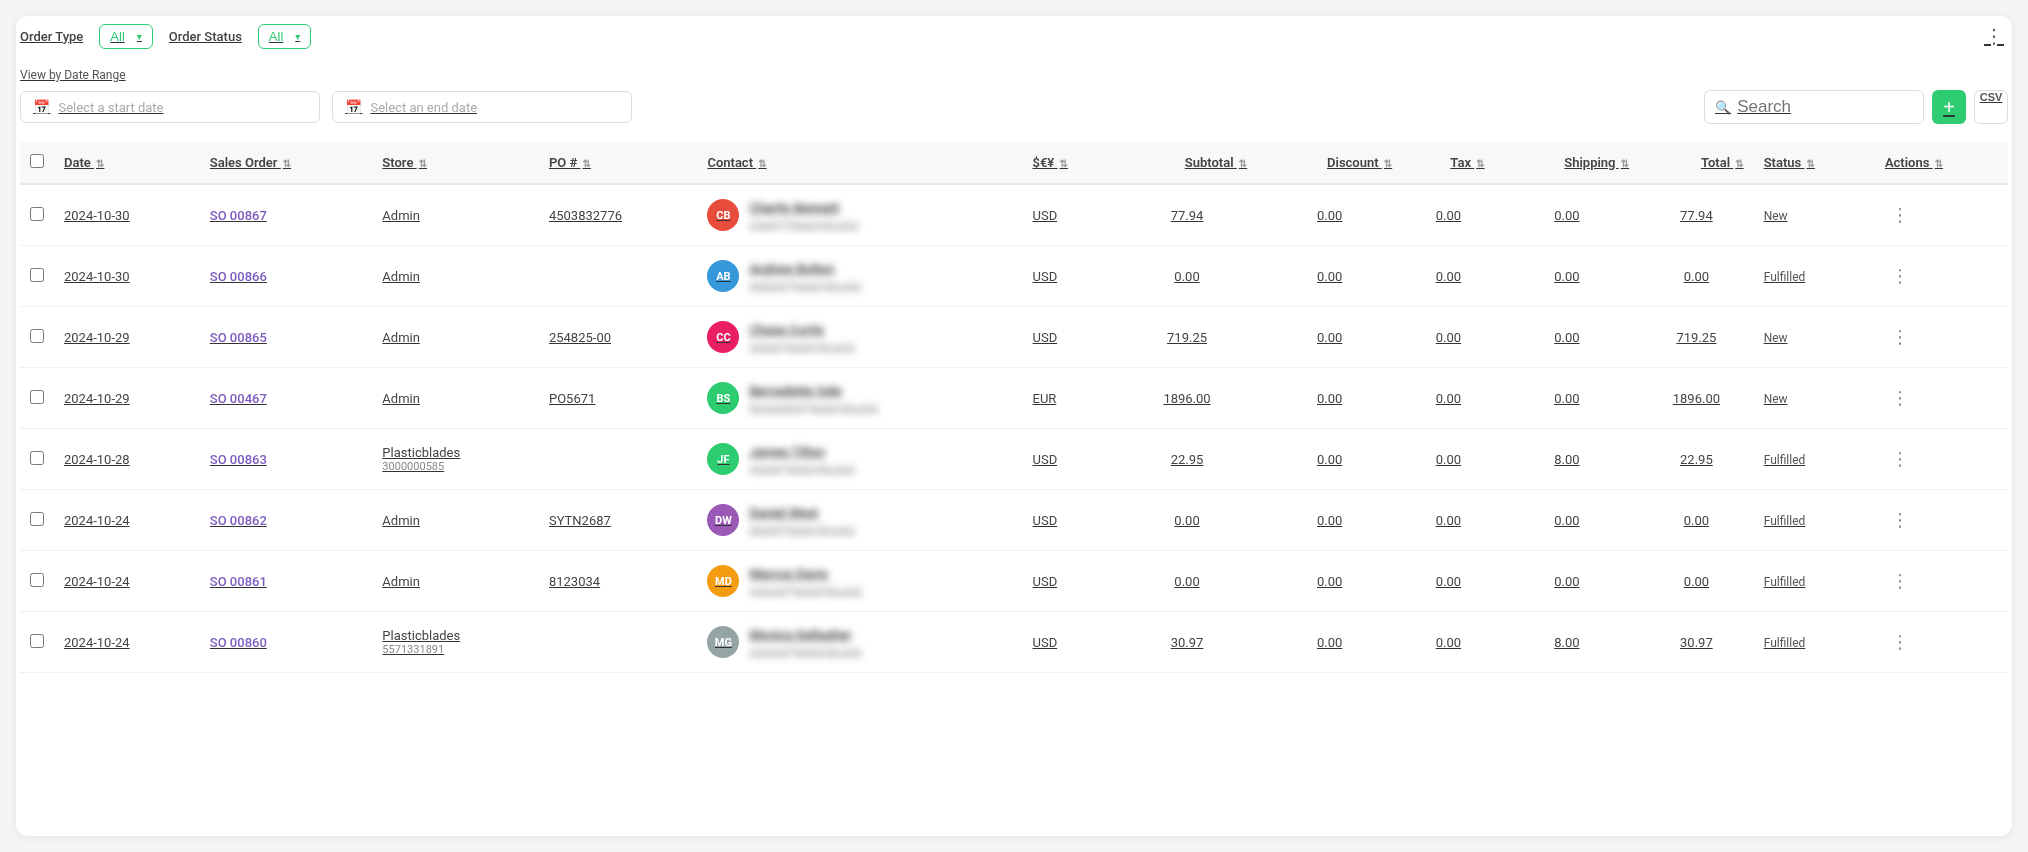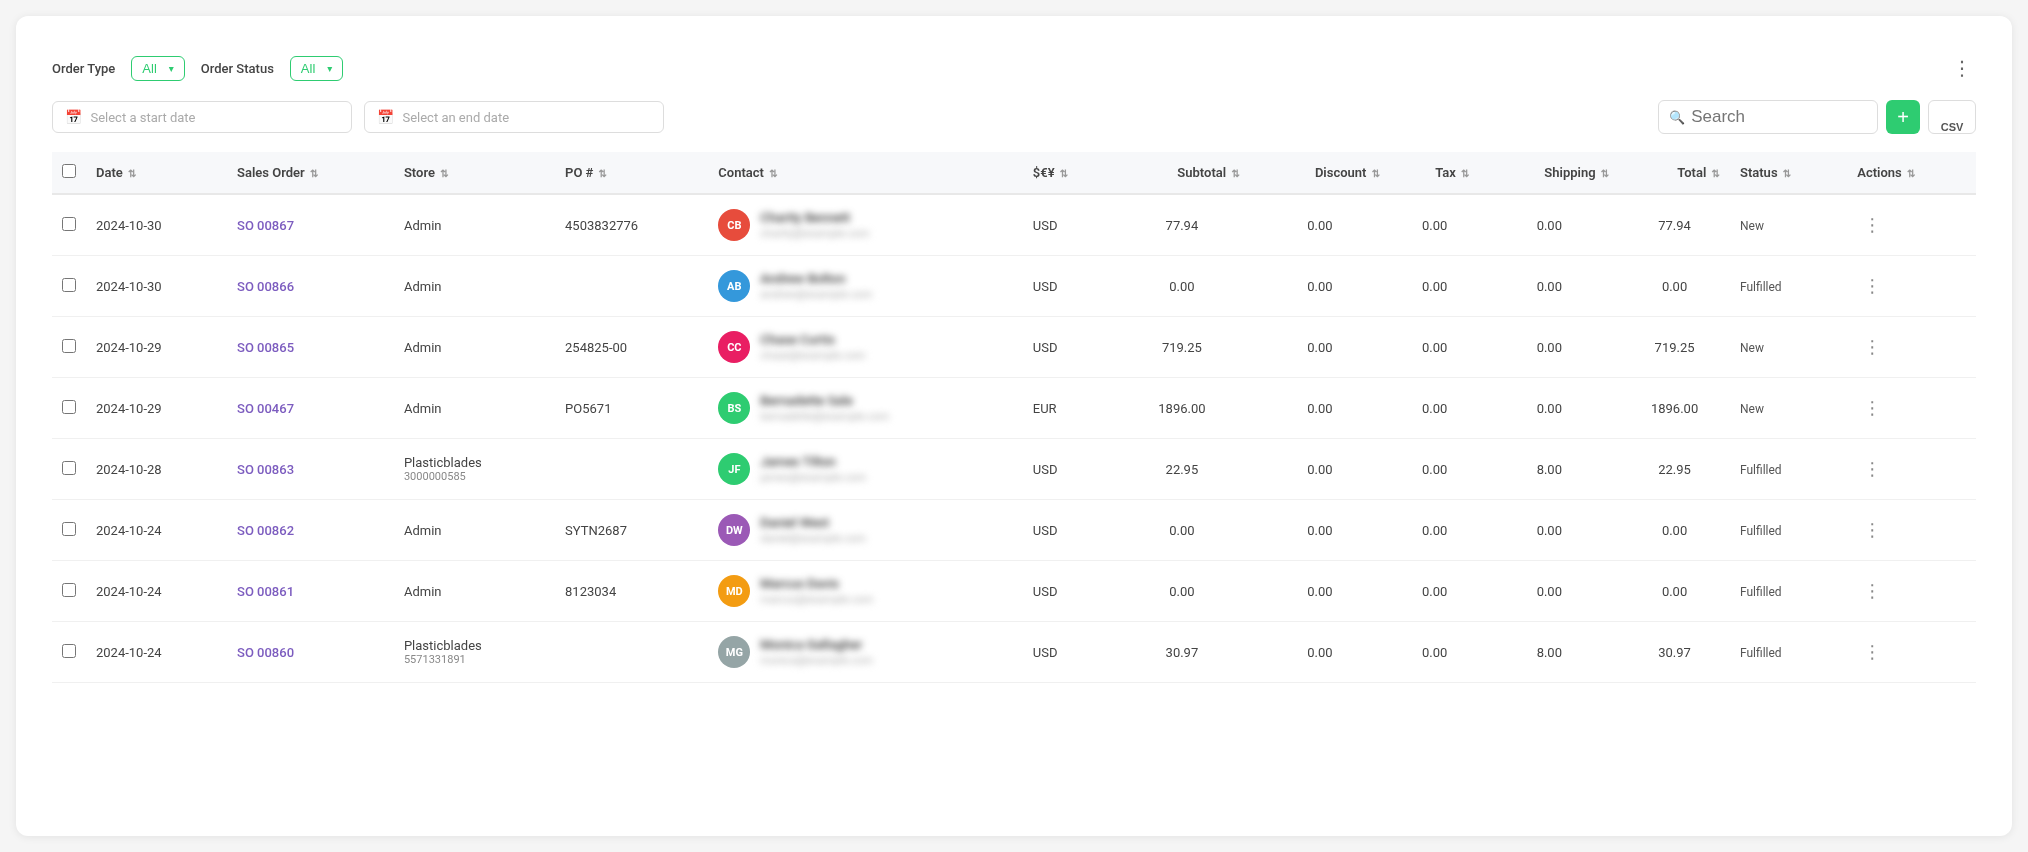--- a/index.html
+++ b/index.html
@@ -6,23 +6,24 @@
     body {
       font-family: -apple-system, BlinkMacSystemFont, 'Segoe UI', Roboto, sans-serif;
       background: #f5f5f5;
       color: #333;
       font-size: 13px;
     }
     .container {
       background: #fff;
       border-radius: 12px;
       margin: 16px;
-      padding: 36px;
+      padding: 4px;
       box-shadow: 0 1px 8px rgba(0,0,0,0.08);
       min-height: 820px;
+      text-decoration: underline;
     }
     .top-bar {
       display: flex;
       align-items: center;
       gap: 16px;
       margin-bottom: 16px;
     }
     .filter-label {
       font-size: 13px;
       color: #444;
@@ -111,24 +112,24 @@
       align-items: center;
       justify-content: center;
       cursor: pointer;
       color: #fff;
       font-size: 20px;
       font-weight: 300;
     }
     .csv-btn {
       border: 1px solid #ddd;
       border-radius: 6px;
-      width: 48px;
+      width: 34px;
       height: 34px;
       display: flex;
-      align-items: flex-end;
+      align-items: flex-start;
       justify-content: center;
       cursor: pointer;
       background: #fff;
       color: #555;
       font-size: 11px;
       font-weight: 600;
     }
     table {
       width: 100%;
       border-collapse: collapse;
@@ -230,20 +231,21 @@
       <span class="chevron">▾</span>
     </button>
     <span class="filter-label">Order Status</span>
     <button class="dropdown-btn">
       <span>All</span>
       <span class="chevron">▾</span>
     </button>
     <button class="more-btn">⋮</button>
   </div>
 
+  <div class="date-range-label">View by Date Range</div>
   <div class="date-row">
     <div class="date-input">
       <span class="date-icon">📅</span>
       <span style="color:#aaa;">Select a start date</span>
     </div>
     <div class="date-input">
       <span class="date-icon">📅</span>
       <span style="color:#aaa;">Select an end date</span>
     </div>
     <div class="search-area">

